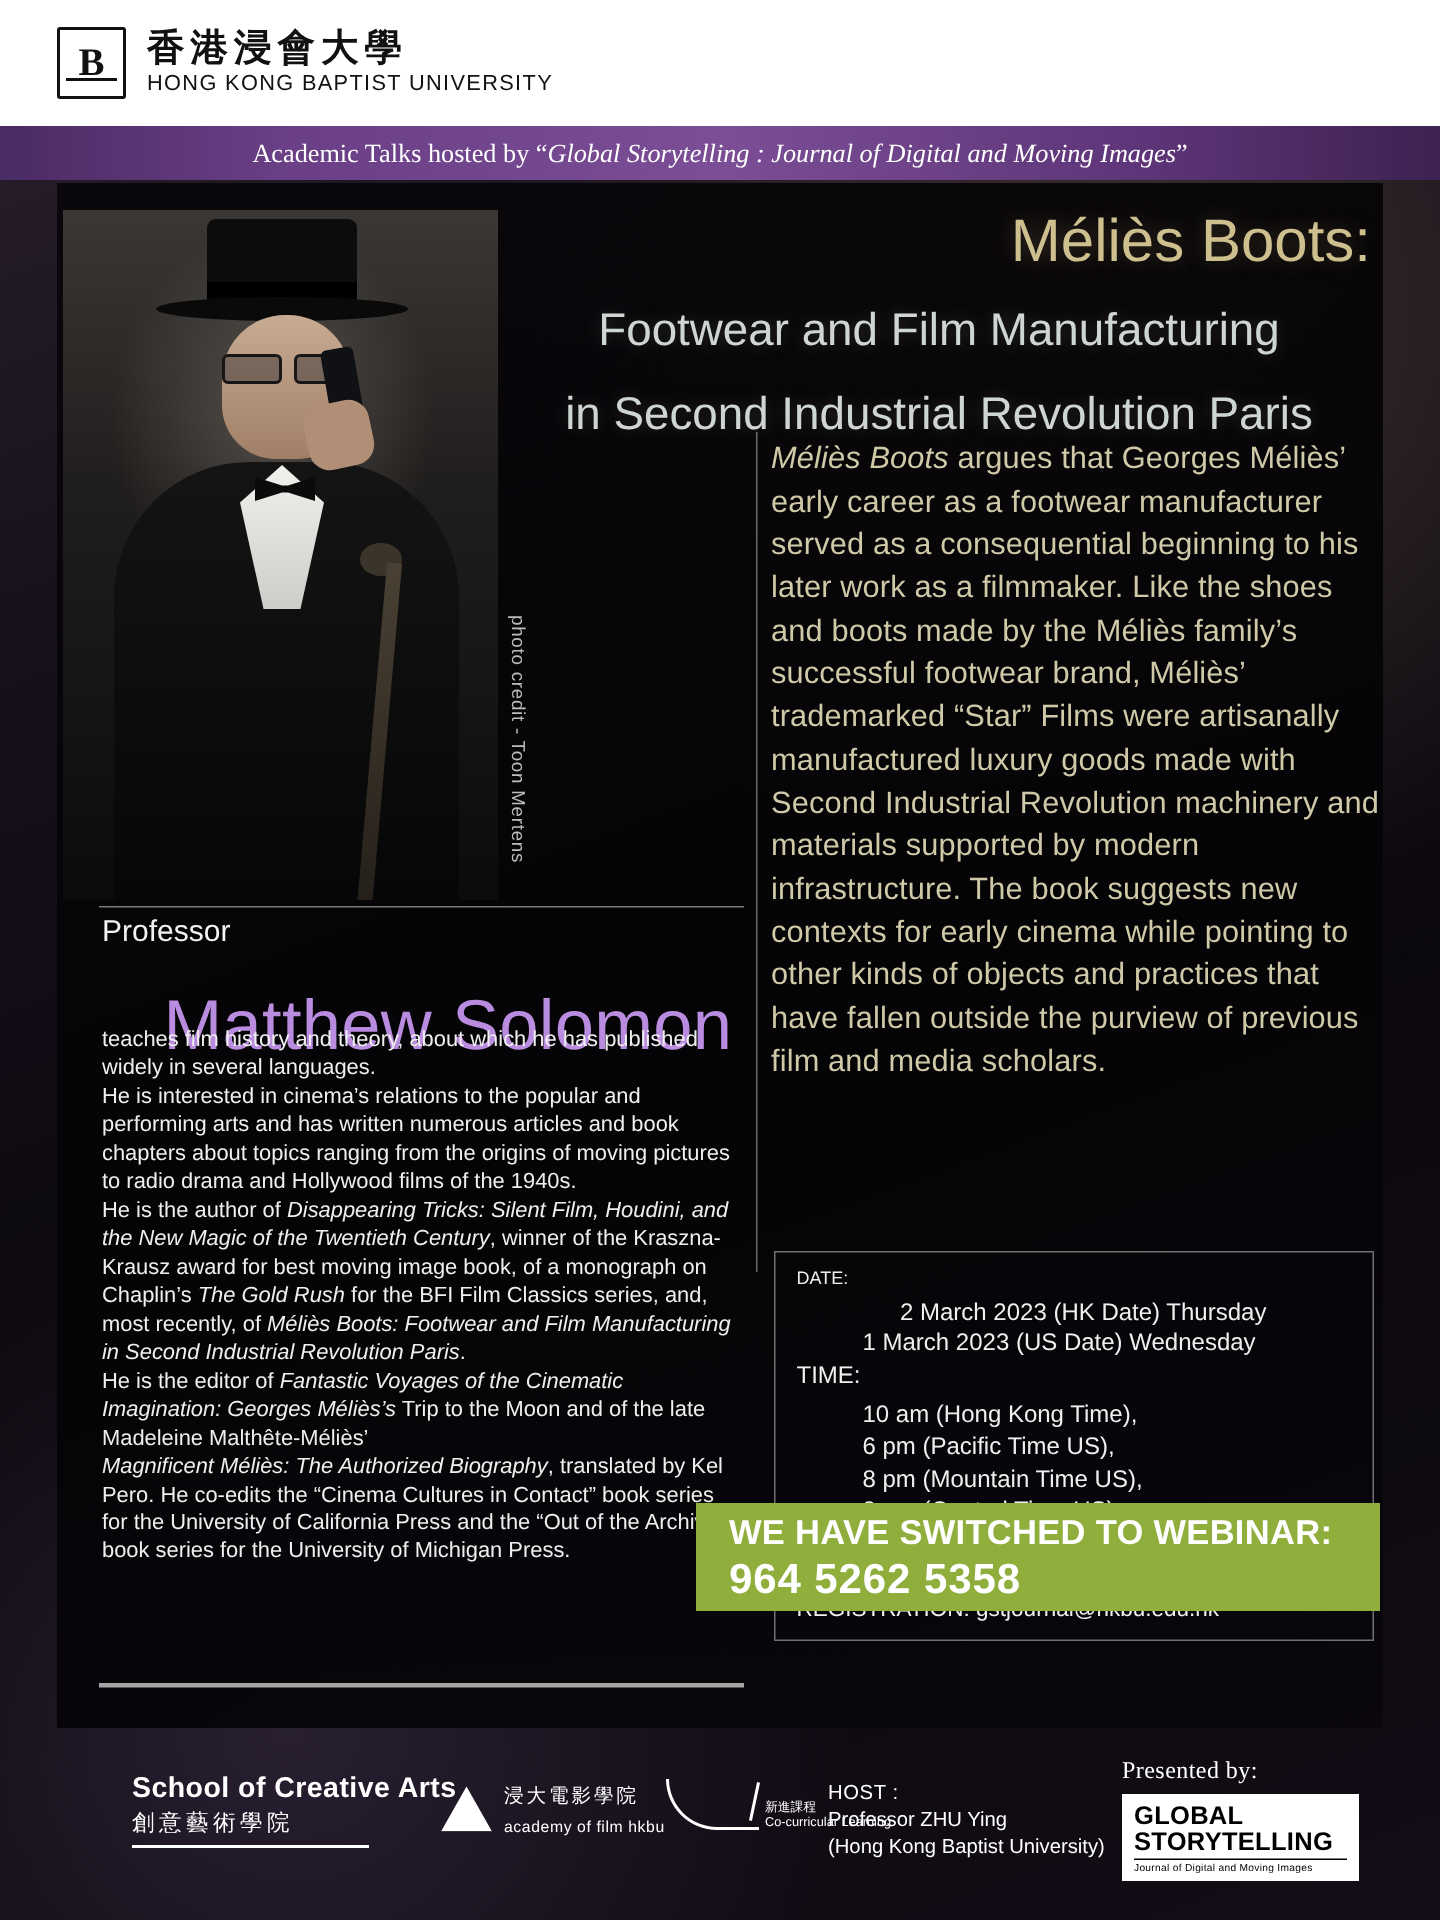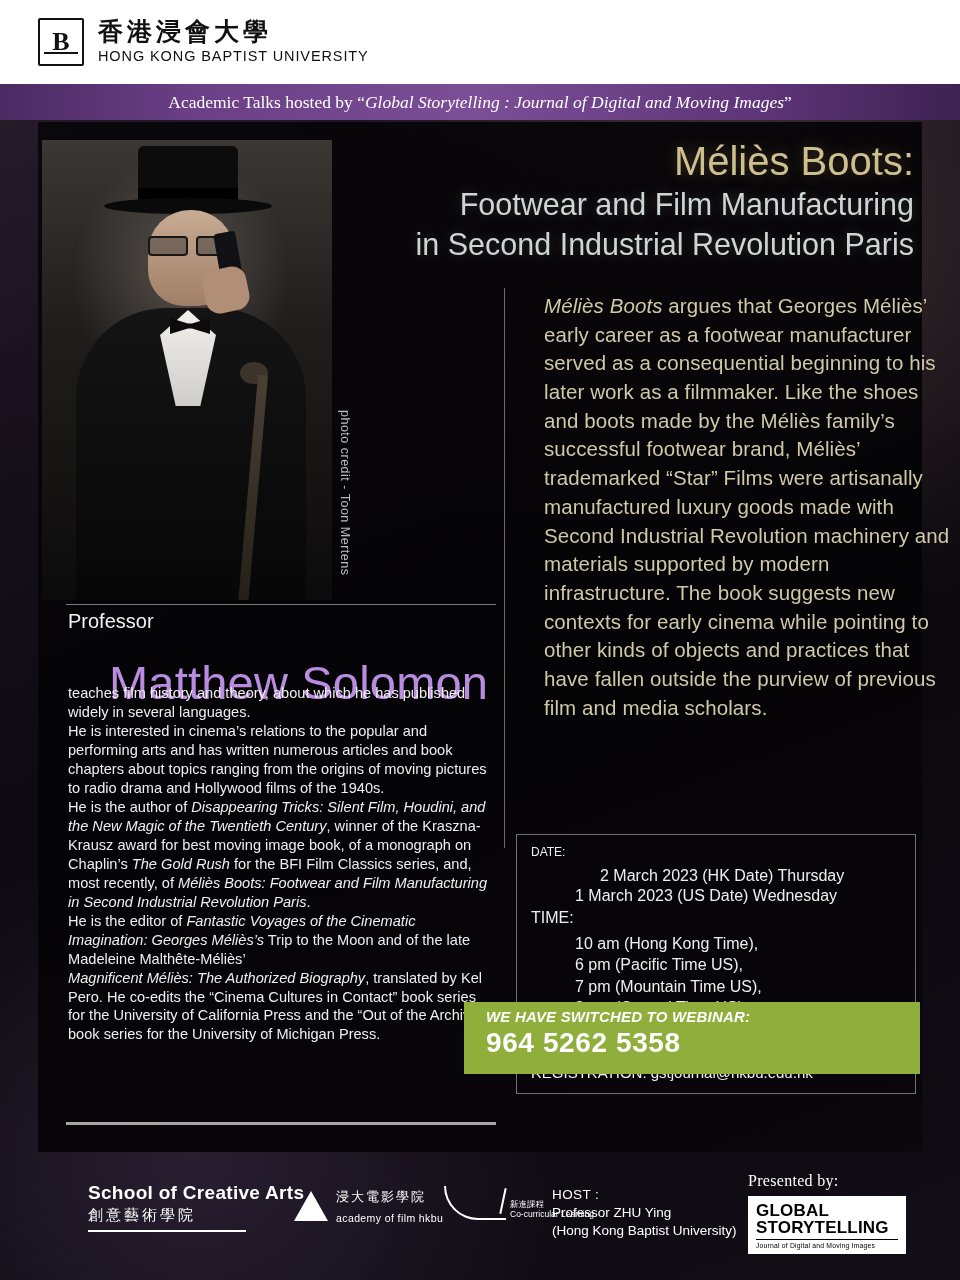--- a/index.html
+++ b/index.html
@@ -157,32 +157,32 @@
     position:absolute; left:300px; top:18px; width:576px;
     text-align:right;
     font-family:"Liberation Sans", sans-serif;
   }
   .title-main {
     font-size:40px; line-height:1.08;
     color:#cdbf8e;
     text-shadow:0 0 14px rgba(200,175,110,.28);
   }
   .title-sub {
-    font-size:30.5px; line-height:1.18; margin-top:4px;
+    font-size:30.5px; line-height:1.18; margin-top:20px;
     color:#cfd6d1;
     text-shadow:0 0 12px rgba(190,200,195,.22);
+    text-align:center;
   }
 
   
   .abstract {
     position:absolute; left:476px; top:170px; width:412px;
     color:#cfc9a8;
     font-size:20.5px; line-height:1.40;
     letter-spacing:.1px;
-    margin-left:30px;
   }
   .abstract .lead { font-style:italic; }
 
   
   .v-rule {
     position:absolute; left:466px; top:166px; width:1px; height:560px;
     background:rgba(190,190,190,.55);
   }
   .h-rule-left {
     position:absolute; left:28px; top:482px; width:430px; height:1px;
@@ -224,21 +224,21 @@
   .dt-times { position:absolute; left:58px; top:98px; font-size:16px; line-height:1.33; }
   .dt-reg { position:absolute; left:14px; bottom:12px; font-size:15px; color:#f0f0f0; }
 
   
   .webinar {
     position:absolute; left:426px; top:880px; width:456px; height:72px;
     background:#8fae3c;
     color:#ffffff;
     padding:6px 0 0 22px;
   }
-  .webinar .w-line1 { font-size:15px; font-weight:bold; letter-spacing:.2px;font-style:italic; }
+  .webinar .w-line1 { font-size:23px; font-weight:bold; letter-spacing:.2px; }
   .webinar .w-line2 { font-size:28px; font-weight:bold; margin-top:2px; letter-spacing:.6px; }
 
   
   .footer { position:absolute; left:0; top:1158px; width:960px; height:122px; }
   .sca-logo { position:absolute; left:88px; top:24px; color:#fff; }
   .sca-en { font-size:19px; font-weight:bold; letter-spacing:.3px; }
   .sca-cn { font-family:"DejaVu Sans", sans-serif; font-size:15px; letter-spacing:3px; margin-top:2px; }
   .sca-underline { width:158px; height:2px; background:#fff; margin-top:5px; }
 
   .afh { position:absolute; left:294px; top:30px; display:flex; align-items:center; gap:8px; color:#fff; }
@@ -340,21 +340,21 @@
 
     <div class="dt-box">
       <div class="dt-inner">
         <div class="dt-label-date">DATE:</div>
         <div class="dt-date-1">2 March 2023 (HK Date) Thursday</div>
         <div class="dt-date-2">1 March 2023 (US Date) Wednesday</div>
         <div class="dt-label-time">TIME:</div>
         <div class="dt-times">
           <div>10 am (Hong Kong Time),</div>
           <div>6 pm (Pacific Time US),</div>
-          <div>7 pm (Mountain Time US),</div>
+          <div>8 pm (Mountain Time US),</div>
           <div>8 pm (Central Time US),</div>
           <div>9 pm (Eastern Time US)</div>
         </div>
         <div class="dt-reg">REGISTRATION: gstjournal@hkbu.edu.hk</div>
       </div>
     </div>
 
     <div class="webinar">
       <div class="w-line1">WE HAVE SWITCHED TO WEBINAR:</div>
       <div class="w-line2">964 5262 5358</div>

